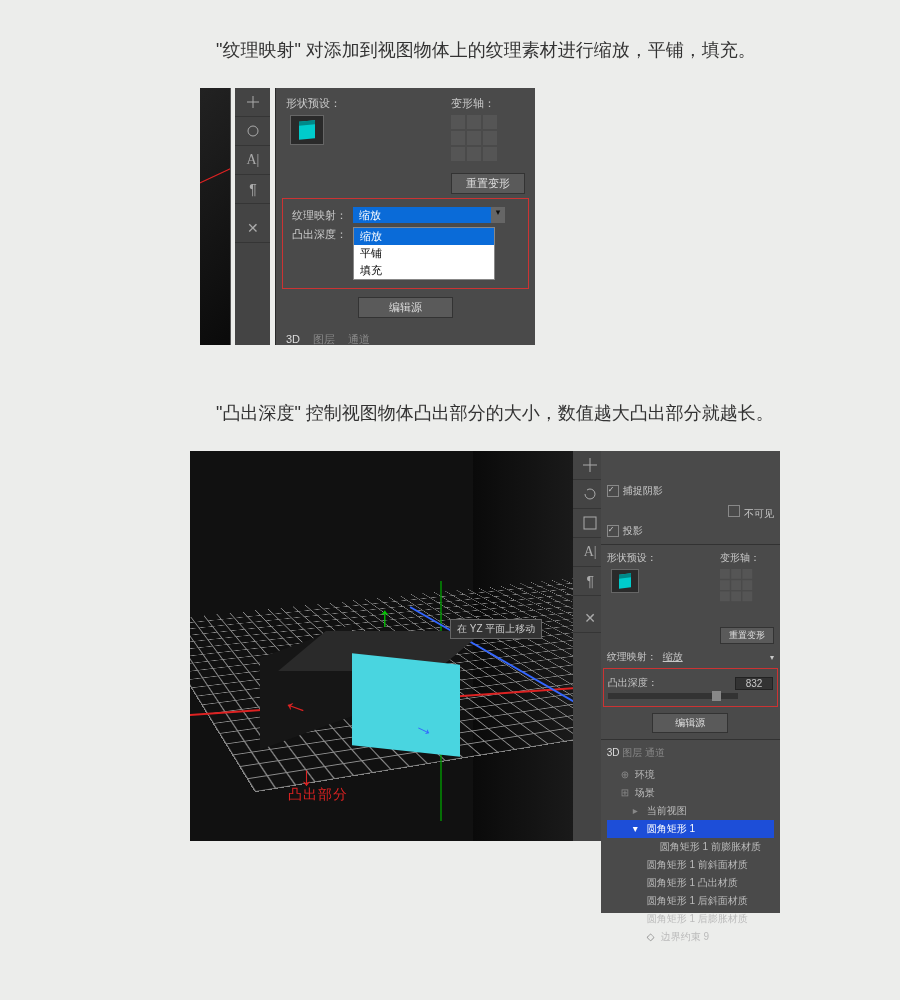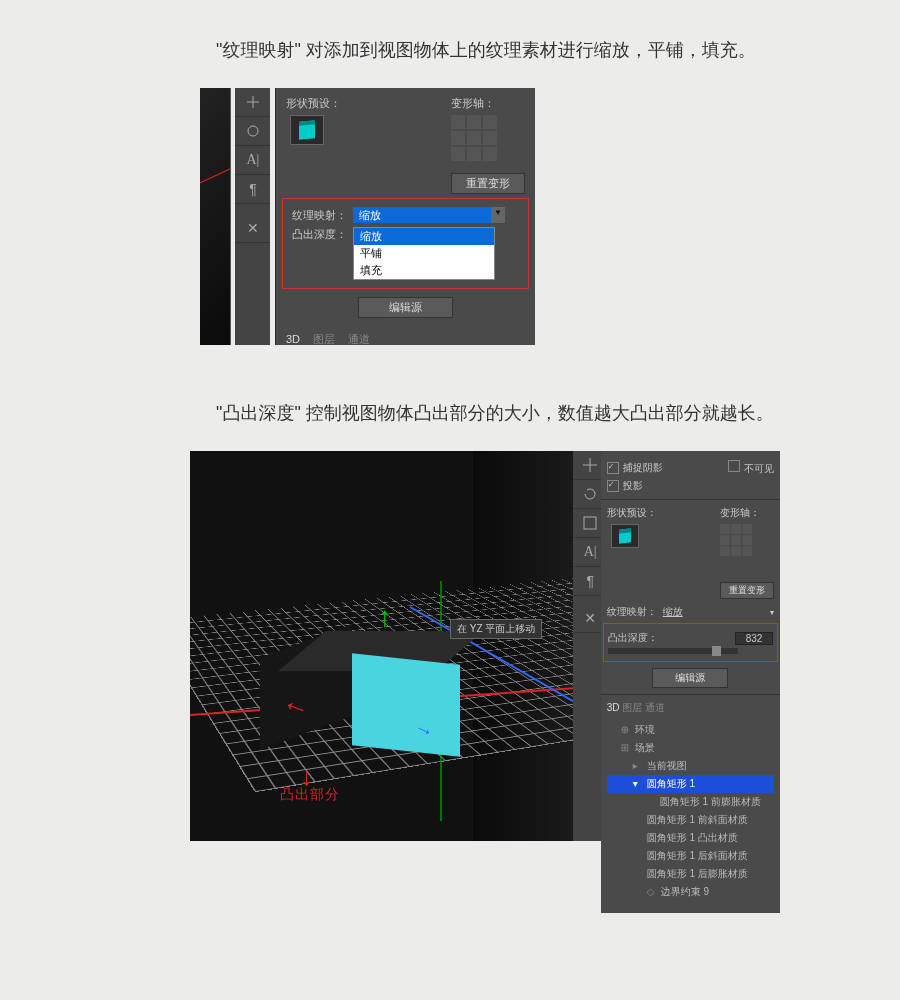--- a/index.html
+++ b/index.html
@@ -46,21 +46,21 @@
 .ax-green { position:absolute; width:2px; height:240px; background:#090; top:130px; left:250px; opacity:.7;}
 .box3d { position:absolute; top:190px; left:70px; }
 .bfront { width:108px; height:92px; background:#49d5e0; position:absolute; left:92px; top:18px; transform:skewY(6deg);}
 .btop { width:108px; height:40px; background:#2a2a2a; position:absolute; left:42px; top:-10px; width:158px; transform:skewX(-50deg);}
 .bside { width:92px; height:92px; background:#161616; position:absolute; left:0; top:0; transform:skewY(-20deg);}
 .arrG { position:absolute; left:118px; top:-40px; color:#0c0; font-size:28px;}
 .arrR { position:absolute; left:20px; top:55px; color:#d22; font-size:28px; transform:rotate(200deg);}
 .arrB { position:absolute; left:155px; top:75px; color:#36f; font-size:20px; transform:rotate(25deg);}
 .tip { position:absolute; top:168px; left:260px; background:#333; border:1px solid #666; color:#ccc; font-size:10px; padding:2px 6px;}
 .annoAr { position:absolute; left:110px; top:310px; color:#d22; font-size:26px;}
-.annoTxt { position:absolute; left:90px; top:335px; color:#d22; font-size:14px; letter-spacing:1px;}
+.annoTxt { position:absolute; left:98px; top:335px; color:#d22; font-size:14px; letter-spacing:1px;}
 .vp2 .darkR { position:absolute; right:0; top:0; width:100px; height:390px; background:linear-gradient(90deg,#0a0a0a,#1a1a1a);}
 
 .sidebar2 { width:28px; background:#444; }
 .panel2 { width:200px; background:#4a4a4a; color:#c8c8c8; font-size:10px; padding:6px; box-sizing:border-box;}
 .p2row { display:flex; align-items:center; margin:3px 0;}
 .chk { width:10px; height:10px; border:1px solid #888; margin-right:4px; display:inline-block;}
 .chk.on::after { content:"✓"; font-size:8px; color:#ccc; position:relative; top:-3px;}
 .slider { width:130px; height:6px; background:#333; display:inline-block; position:relative; margin-right:6px;}
 .slider i { position:absolute; width:9px; height:10px; background:#888; top:-2px; left:104px;}
 .val { width:36px; text-align:center; background:#333; border:1px solid #222; font-size:10px;}
@@ -186,21 +186,21 @@
       <div class="tool" style="font-family:serif;">A|</div>
       <div class="tool">¶</div>
       <div class="tool" style="height:8px;border:none;"></div>
       <div class="tool">✕</div>
     </div>
 
     <div class="panel2" style="height:462px;">
       <div class="p2row">
           <span class="chk on"></span>
           <span>捕捉阴影</span>
-        <span style="margin-left:auto;"><span class="chk"></span><span>不可见</span></span>
+        <span style="margin-left:auto;margin-top:45px;"><span class="chk"></span><span>不可见</span></span>
       </div>
       <div class="p2row">
           <span class="chk on"></span>
           <span>投影</span>
         </div>
       <div class="sep"></div>
       <div style="display:flex;justify-content:space-between;">
         <div>
           <div>形状预设：</div>
           <div class="swatch" style="width:26px;height:22px;">

